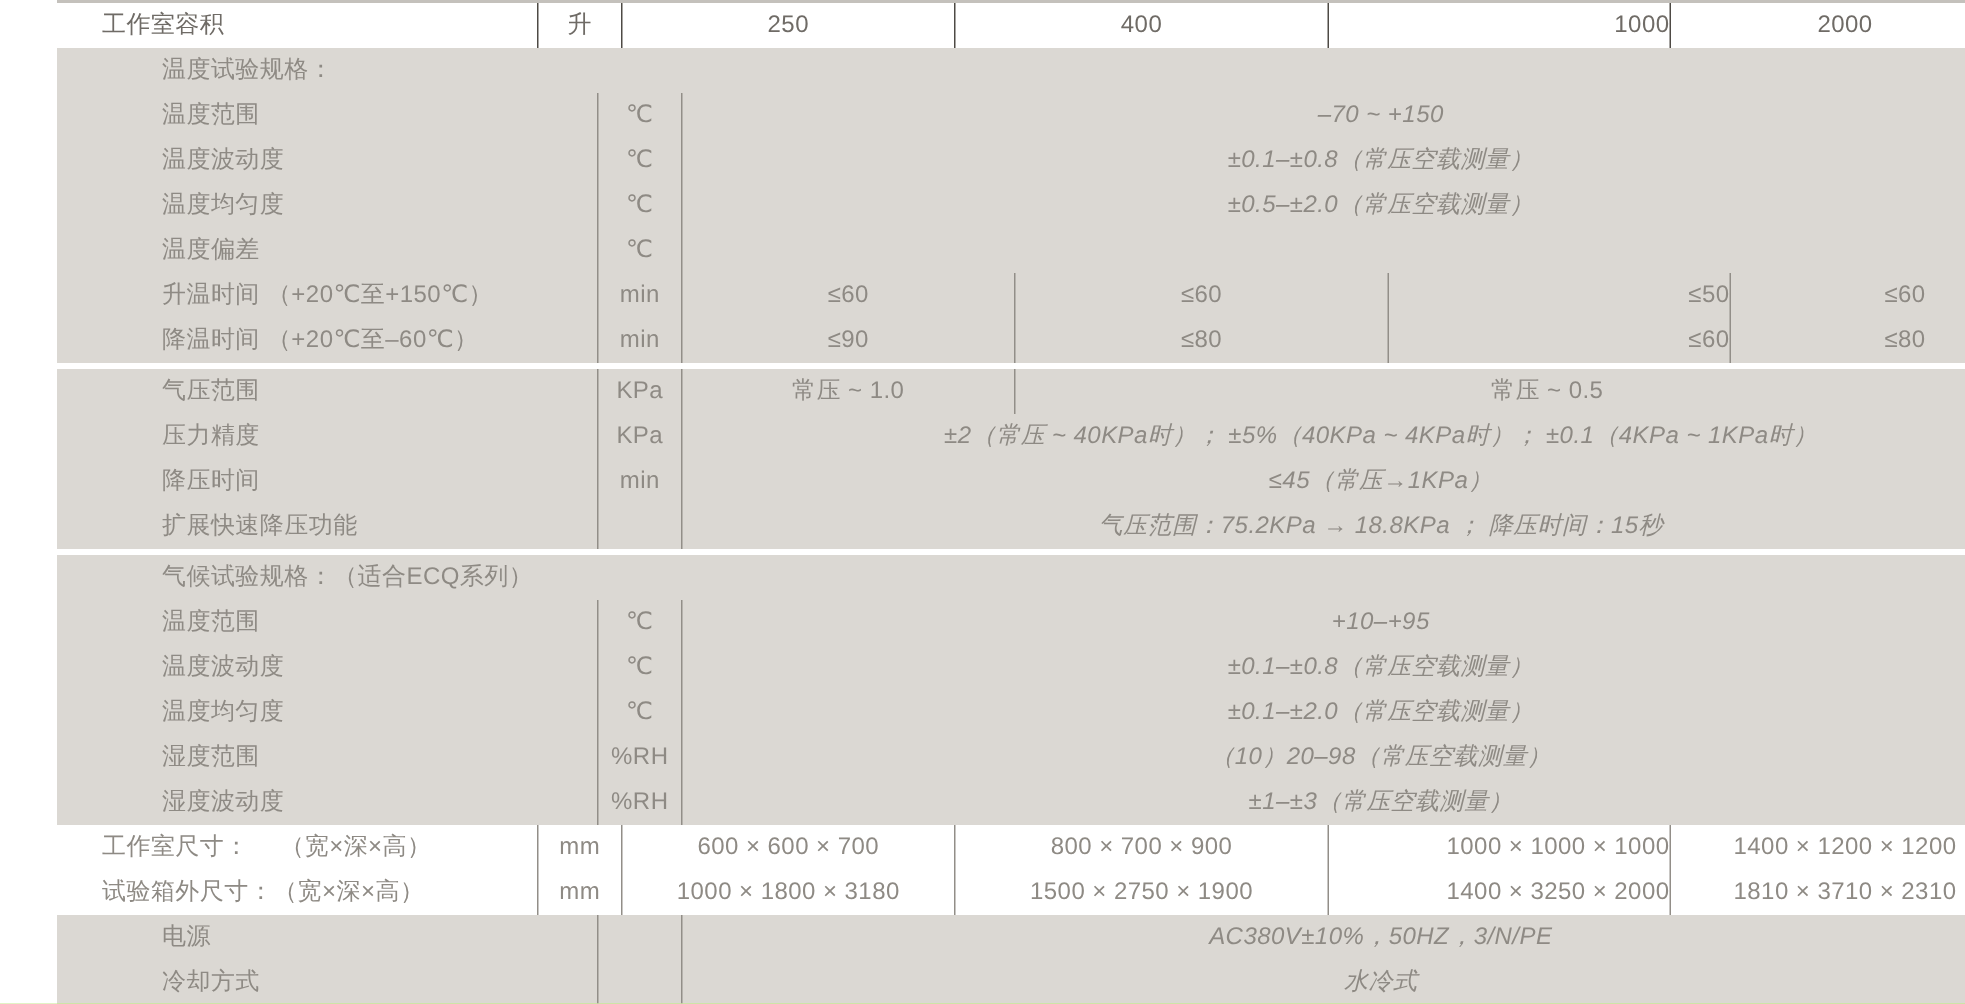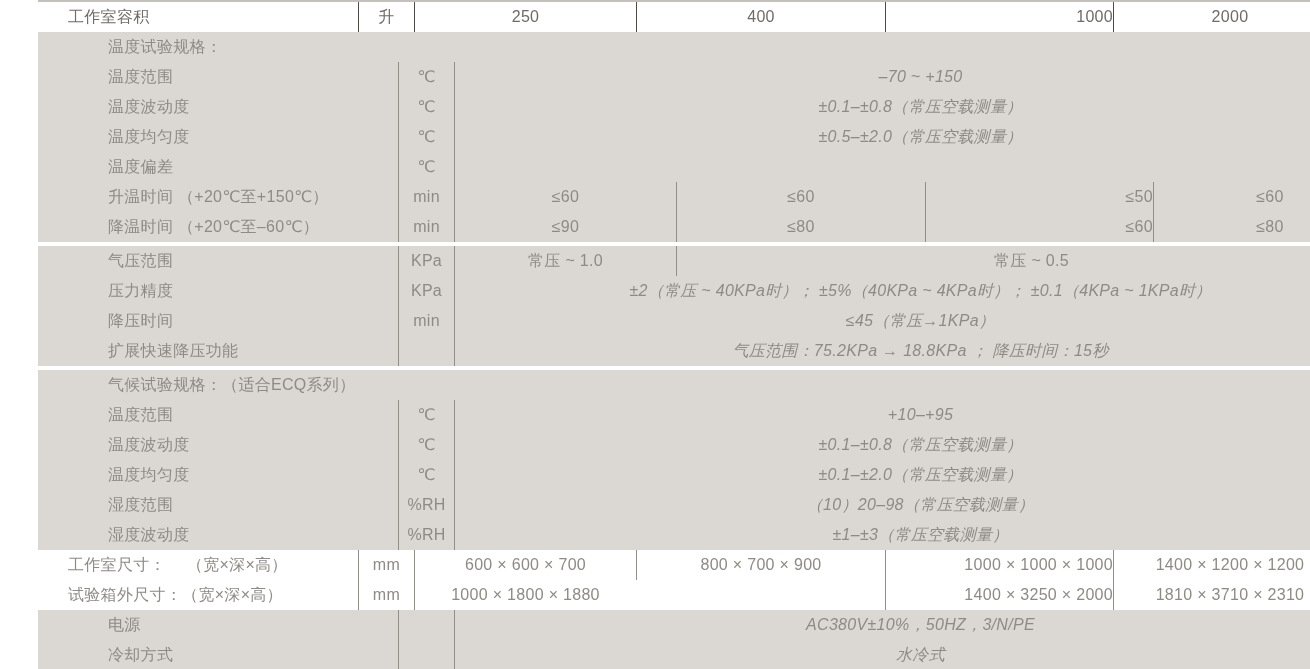--- a/index.html
+++ b/index.html
@@ -161,21 +161,22 @@
             <div class="cell label">工作室尺寸：　 （宽×深×高）</div>
             <div class="cell unit">mm</div>
             <div class="cell v1">600 × 600 × 700</div>
             <div class="cell v2 bl">800 × 700 × 900</div>
             <div class="cell v3 bl">1000 × 1000 × 1000</div>
             <div class="cell v4 bl">1400 × 1200 × 1200</div>
           </div>
           <div class="row">
             <div class="cell label">试验箱外尺寸：（宽×深×高）</div>
             <div class="cell unit">mm</div>
-            <div class="cell v1">1000 × 1800 × 1880</div>
+            <div class="cell v1">1000 × 1800 × 3180</div>
+            <div class="cell v2 bl">1500 × 2750 × 1900</div>
             <div class="cell v3 bl">1400 × 3250 × 2000</div>
             <div class="cell v4 bl">1810 × 3710 × 2310</div>
           </div>
         </div>
         <div class="section sec-gray">
           <div class="row">
             <div class="cell label">电源</div>
             <div class="cell unit"></div>
             <div class="cell span-all">AC380V±10%，50HZ，3/N/PE</div>
           </div>

